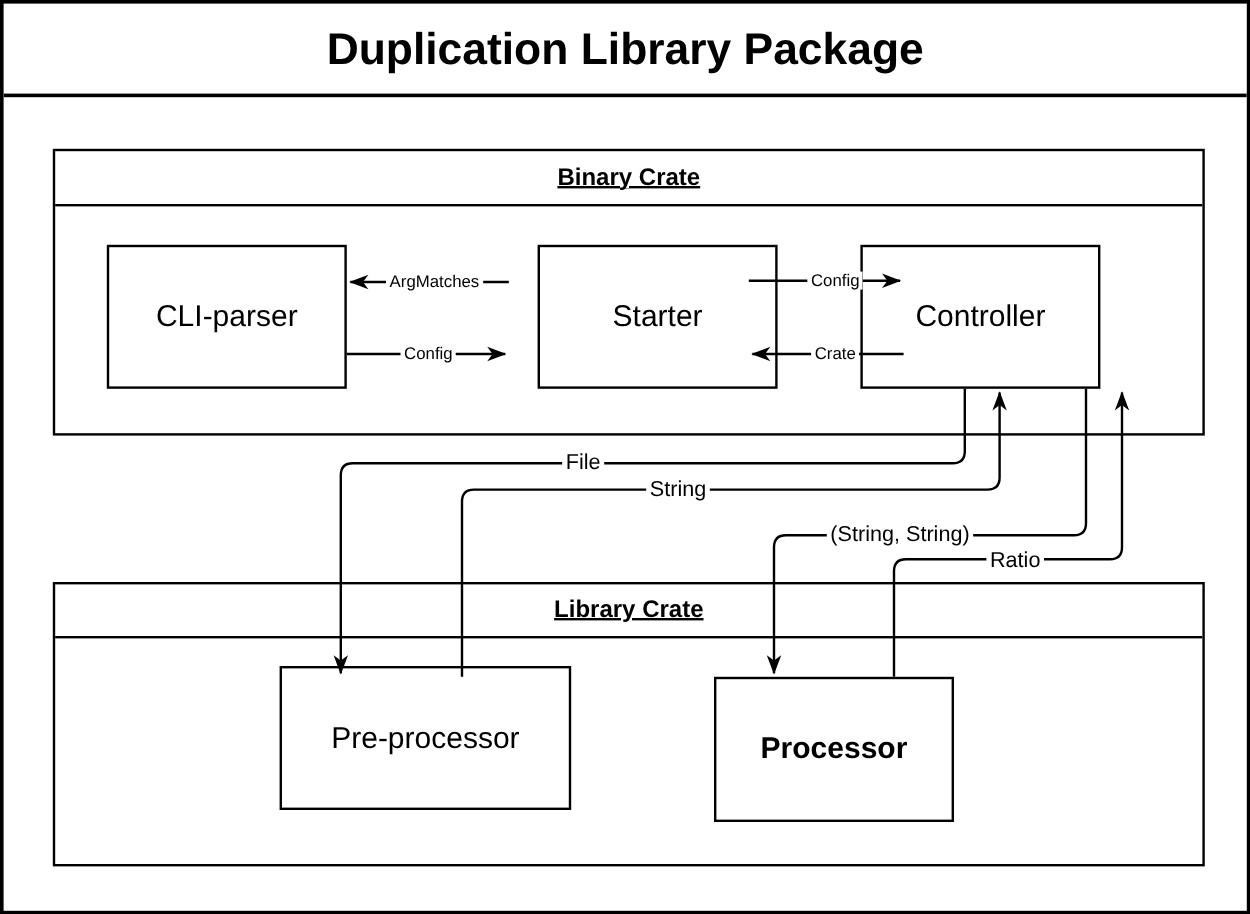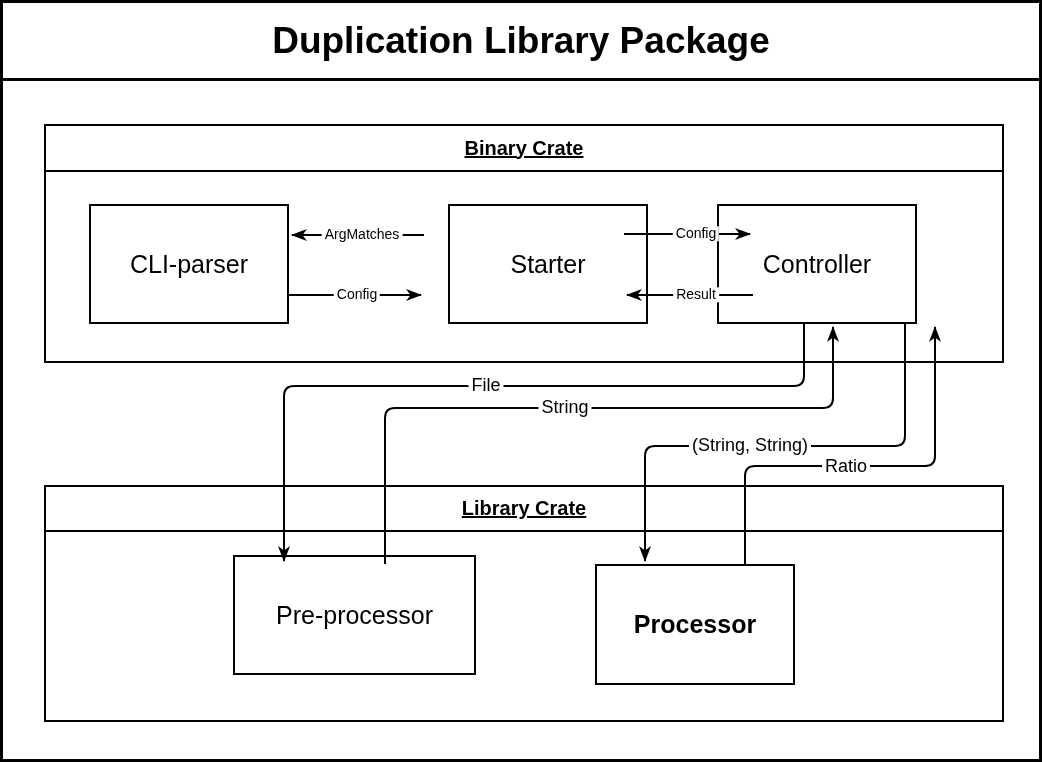--- a/index.html
+++ b/index.html
@@ -165,19 +165,19 @@
 
       <path d="M 902 321 L 902 433 Q 902 443 892 443 L 652 443 Q 642 443 642 453 L 642 558" marker-end="url(#ah)"></path>
 
       <path d="M 742 561 L 742 473 Q 742 463 752 463 L 922 463 Q 932 463 932 453 L 932 324" marker-end="url(#ah)"></path>
     </g>
   </svg>
 
   <div class="edge-label small" id="lbl-argmatches">ArgMatches</div>
   <div class="edge-label small" id="lbl-config-cli">Config</div>
   <div class="edge-label small" id="lbl-config-ctrl">Config</div>
-  <div class="edge-label small" id="lbl-result">Result</div>
+  <div class="edge-label small" id="lbl-result">Crate</div>
   <div class="edge-label large" id="lbl-file">File</div>
   <div class="edge-label large" id="lbl-string">String</div>
   <div class="edge-label large" id="lbl-stringstring">(String, String)</div>
   <div class="edge-label large" id="lbl-ratio">Ratio</div>
 
 </div>
 
 </body></html>

